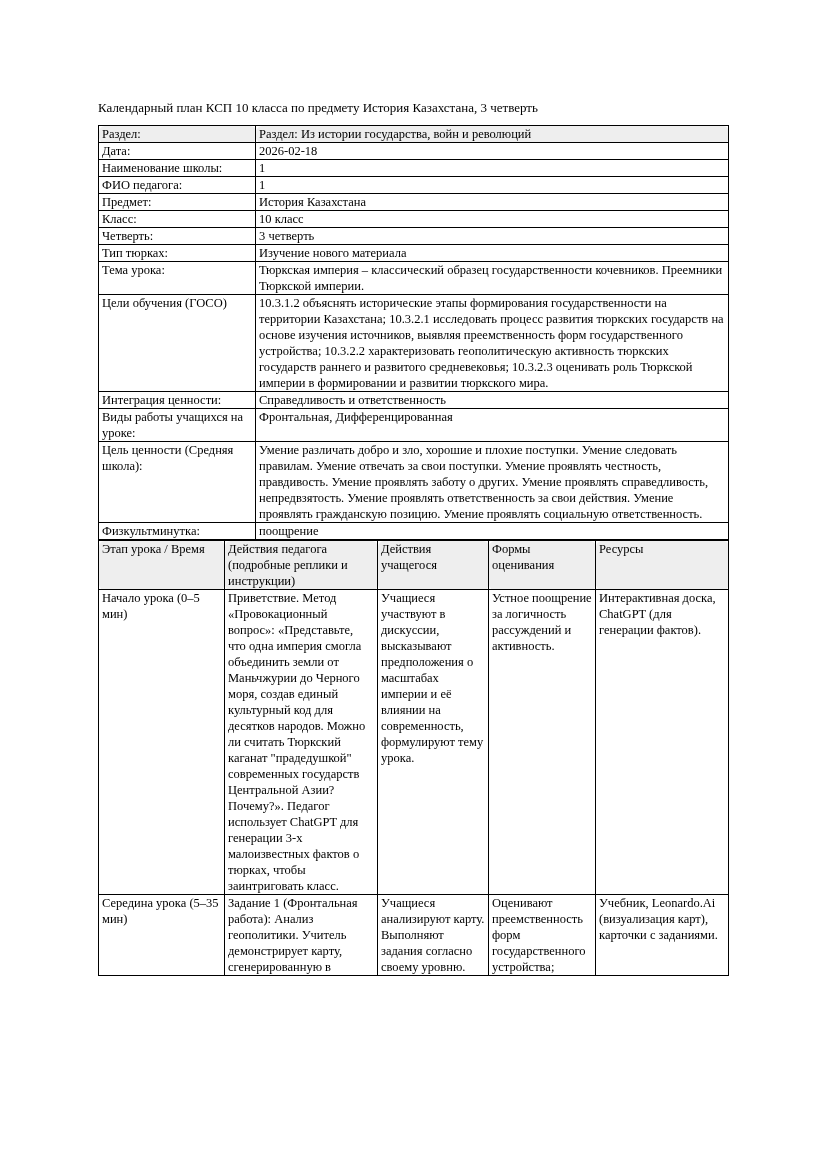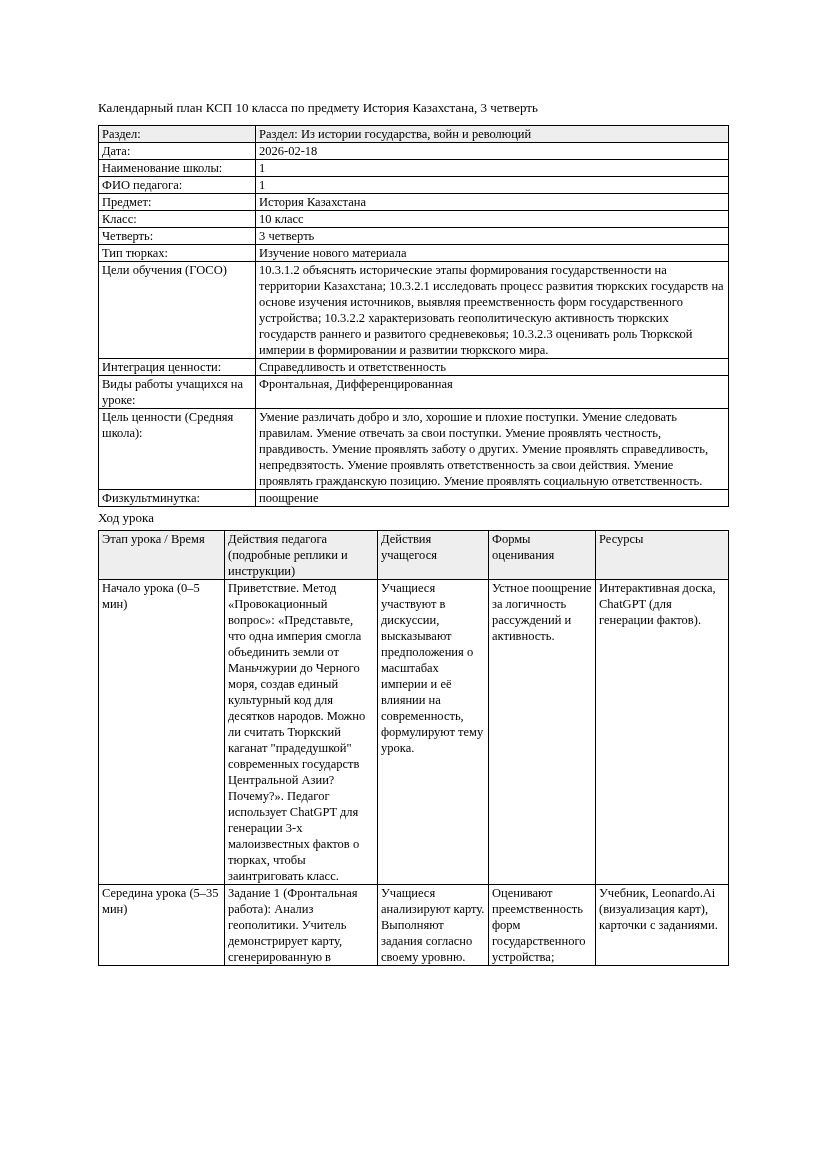--- a/index.html
+++ b/index.html
@@ -102,20 +102,24 @@
         </tr>
         <tr>
           <td>Четверть:</td>
           <td>3 четверть</td>
         </tr>
         <tr>
           <td>Тип тюрках:</td>
           <td>Изучение нового материала</td>
         </tr>
         <tr>
+          <td>Тема урока:</td>
+          <td>Тюркская империя – классический образец государственности кочевников. Преемники Тюркской империи.</td>
+        </tr>
+        <tr>
           <td>Цели обучения (ГОСО)</td>
           <td>10.3.1.2 объяснять исторические этапы формирования государственности на территории Казахстана; 10.3.2.1 исследовать процесс развития тюркских государств на основе изучения источников, выявляя преемственность форм государственного устройства; 10.3.2.2 характеризовать геополитическую активность тюркских государств раннего и развитого средневековья; 10.3.2.3 оценивать роль Тюркской империи в формировании и развитии тюркского мира.</td>
         </tr>
         <tr>
           <td>Интеграция ценности:</td>
           <td>Справедливость и ответственность</td>
         </tr>
         <tr>
           <td>Виды работы учащихся на уроке:</td>
           <td>Фронтальная, Дифференцированная</td>
@@ -124,21 +128,20 @@
           <td>Цель ценности (Средняя школа):</td>
           <td>Умение различать добро и зло, хорошие и плохие поступки. Умение следовать правилам. Умение отвечать за свои поступки. Умение проявлять честность, правдивость. Умение проявлять заботу о других. Умение проявлять справедливость, непредвзятость. Умение проявлять ответственность за свои действия. Умение проявлять гражданскую позицию. Умение проявлять социальную ответственность.</td>
         </tr>
         <tr>
           <td>Физкультминутка:</td>
           <td>поощрение</td>
         </tr>
       </tbody>
     </table>
 
-    <p class="section-label">Ход урока</p>
 
     <table class="lesson-table">
       <colgroup>
         <col class="les-col-1">
         <col class="les-col-2">
         <col class="les-col-3">
         <col class="les-col-4">
         <col class="les-col-5">
       </colgroup>
       <tbody>

